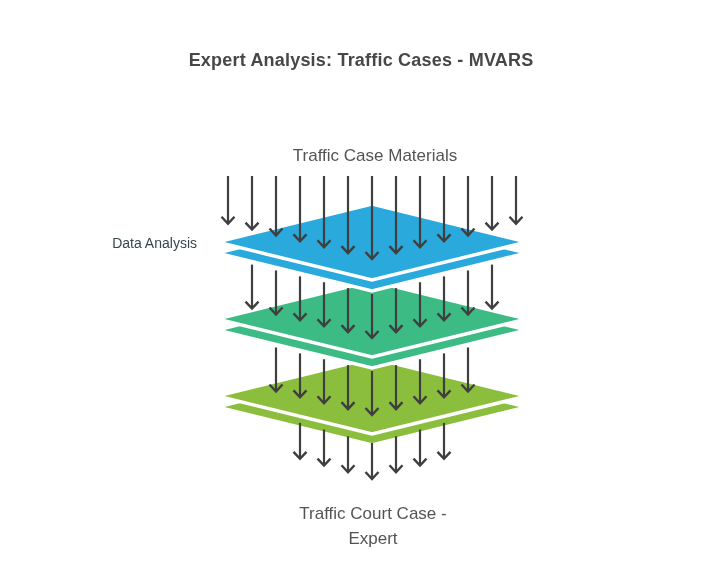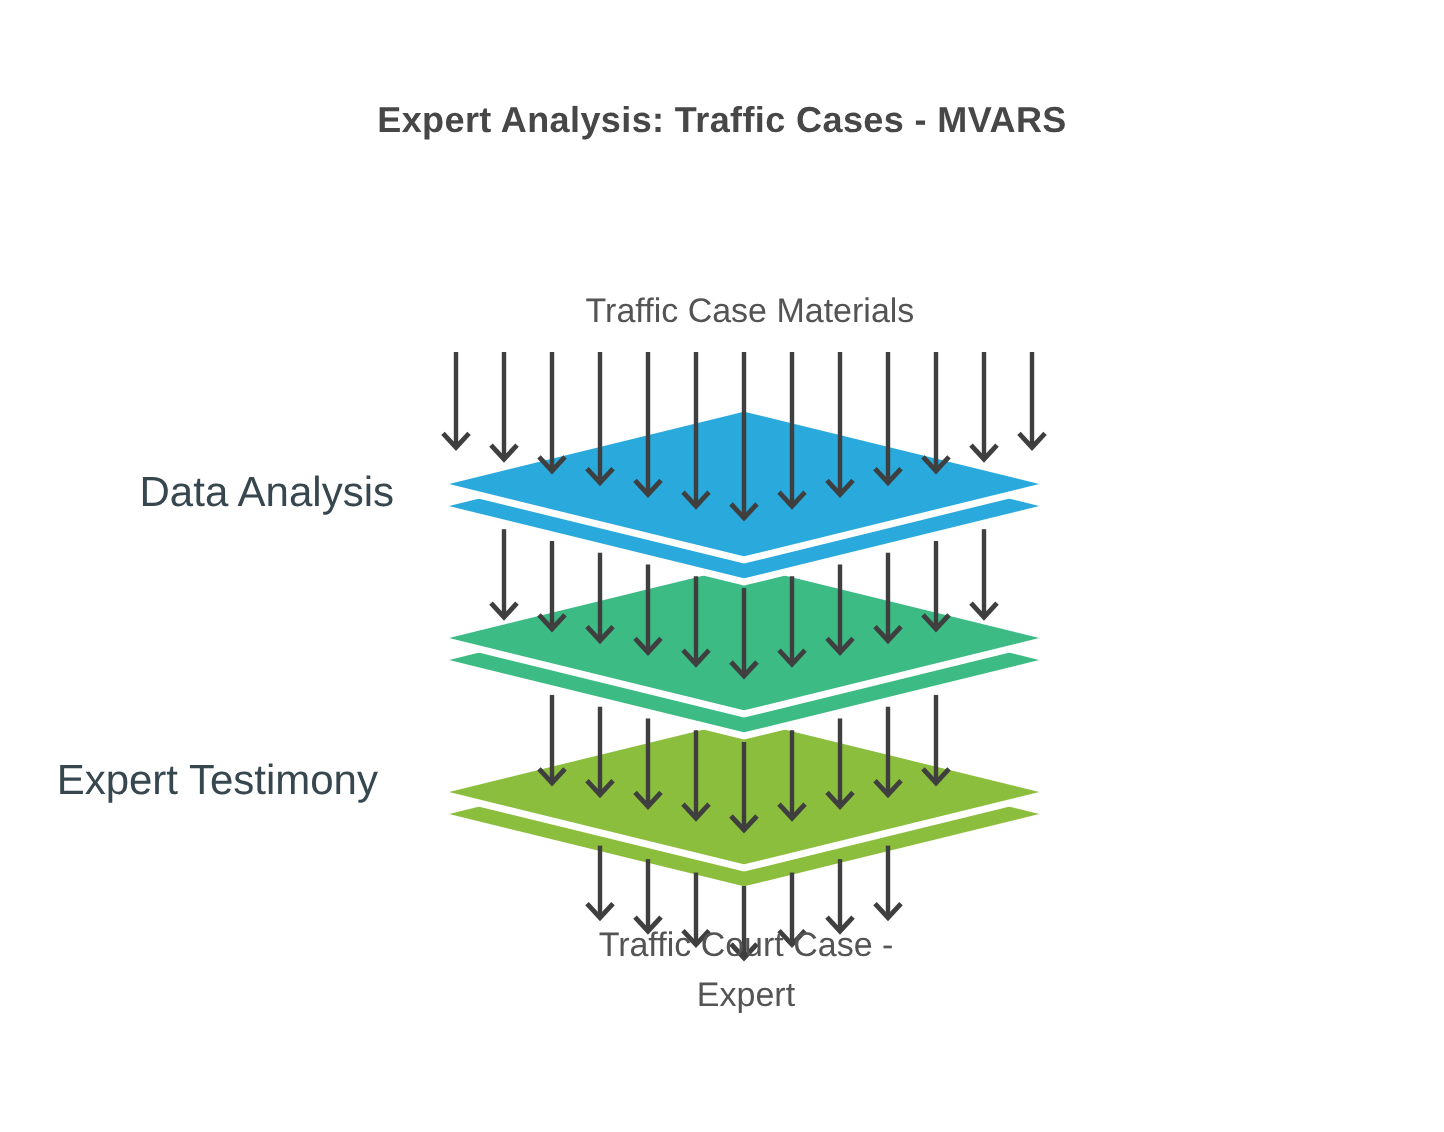--- a/index.html
+++ b/index.html
@@ -24,21 +24,21 @@
   .flow-label {
     position: absolute;
     font-size: 17px;
     color: #545454;
     text-align: left;
     transform: translateX(-50%);
     white-space: nowrap;
   }
   .layer-label {
     position: absolute;
-    font-size: 21px;
+    font-size: 14px;
     color: #37474f;
     white-space: nowrap;
   }
   .layer-label.right-align { text-align: right; }
   .output-label {
     position: absolute;
     font-size: 17px;
     color: #545454;
     text-align: center;
     transform: translateX(-50%);
@@ -220,20 +220,19 @@
         <line x1="444" y1="422.84" x2="444" y2="457.84" stroke="#3f3f3f" stroke-width="2.2"></line>
         <polyline points="437.5,451.84 444,458.84 450.5,451.84" fill="none" stroke="#3f3f3f" stroke-width="2.4" stroke-linejoin="miter"></polyline>
       </g>
     </svg>
 
   <div class="flow-label" style="left:375px; top:146px;">Traffic Case Materials</div>
 
   <div class="layer-label right-align" style="left:0; top:235px; width:197px;">Data Analysis</div>
 
 
-  <div class="layer-label right-align" style="left:0; top:379px; width:189px;">Expert Testimony</div>
-
-  <div class="output-label" style="left:373px; top:460px;">
+
+  <div class="output-label" style="left:373px; top:501px;">
     <div>Traffic Court Case -</div>
     <div>Expert</div>
   </div>
 
 </div>
 
 </body></html>

